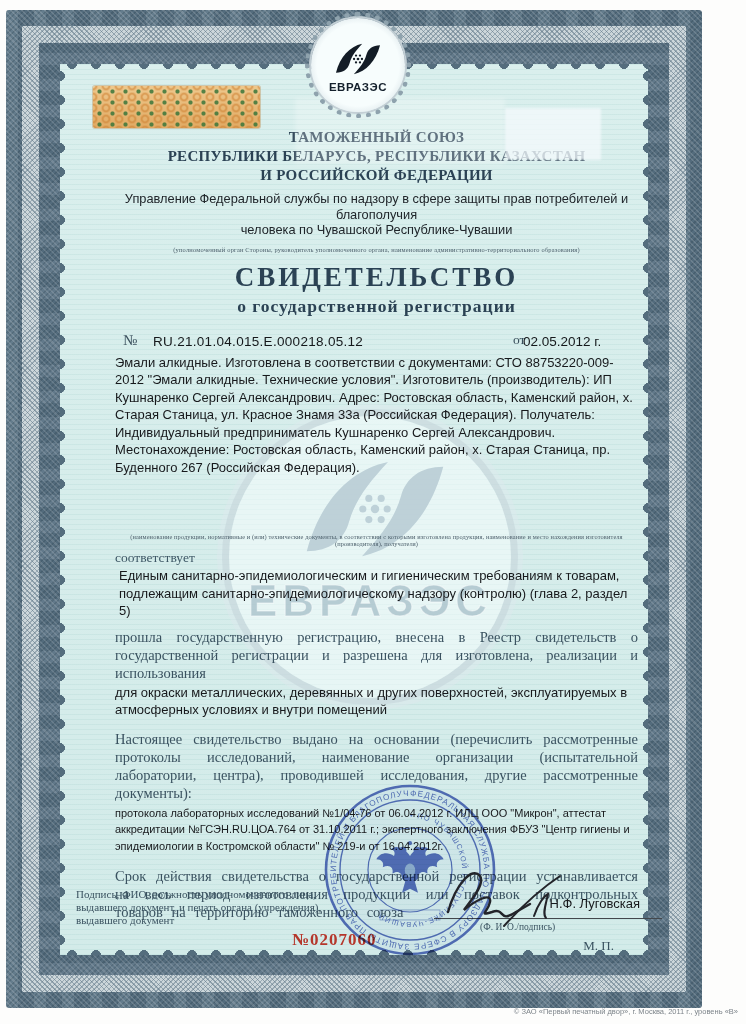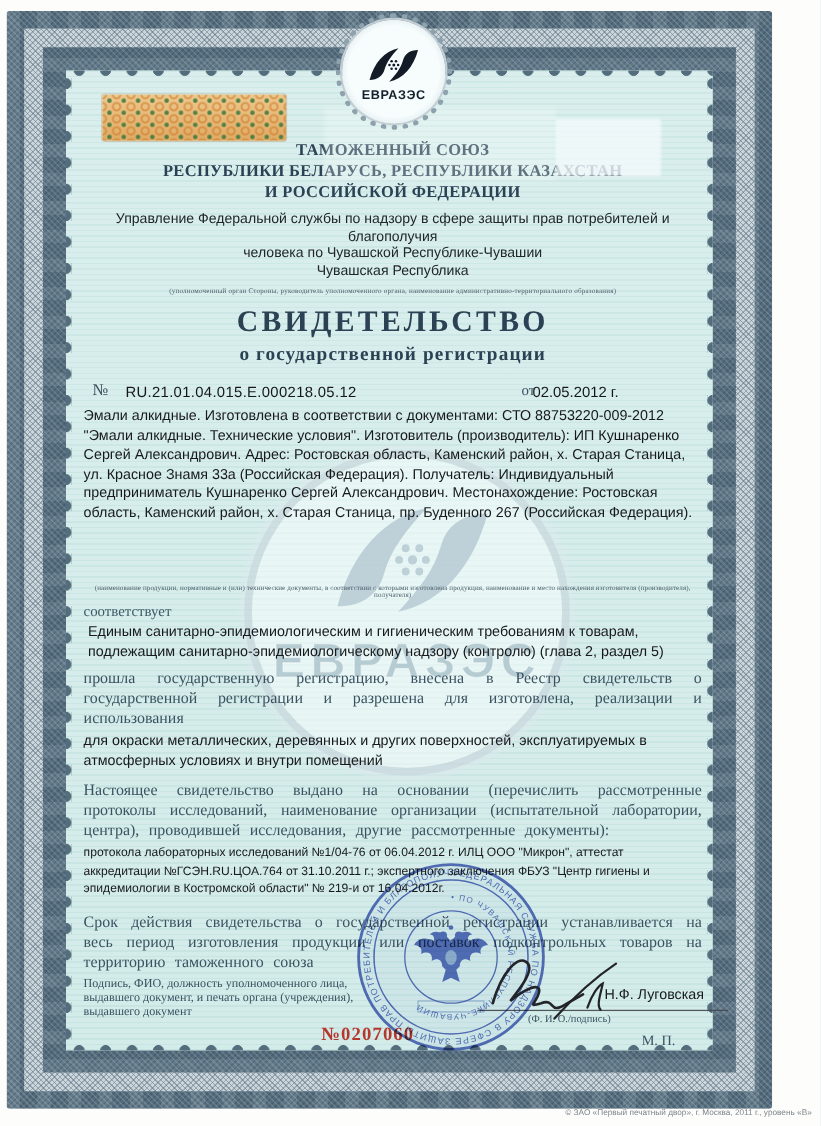--- a/index.html
+++ b/index.html
@@ -50,21 +50,21 @@
 
   .watermark{position:absolute;left:160px;top:352px;width:300px;height:290px;z-index:0;
     display:flex;flex-direction:column;align-items:center;}
   .wm-circle{width:282px;height:282px;border-radius:50%;position:absolute;top:0;left:9px;
     background:rgba(250,255,255,.5);box-shadow:0 0 0 7px rgba(190,206,213,.45),0 0 0 12px rgba(222,233,237,.4);}
   .watermark svg{position:absolute;top:28px;left:70px;width:170px;height:130px;color:#b7cbd4;opacity:.85;}
   .wm-text{position:absolute;top:160px;width:100%;text-align:center;
     font-family:"Liberation Sans",sans-serif;font-weight:bold;font-size:44px;letter-spacing:5px;
     color:rgba(148,176,189,.6);-webkit-text-stroke:1px rgba(255,255,255,.5);}
 
-  .content{position:relative;z-index:1;padding:64px 10px 0 16px;}
+  .content{position:relative;z-index:1;padding:64px 10px 0 16px;margin-left:39px;}
   .ctr{text-align:center;}
   .union-title{font-weight:bold;font-size:15px;line-height:19px;color:#2b4254;letter-spacing:.3px;}
   .authority{font-family:"Liberation Sans",sans-serif;font-size:12.8px;line-height:15.5px;color:#20262b;margin-top:6px;}
   .note-small{font-size:6.4px;color:#4e616d;margin-top:8px;letter-spacing:.2px;}
   .doc-title{font-weight:bold;font-size:27px;letter-spacing:3px;color:#2b4254;margin-top:9px;}
   .doc-subtitle{font-weight:bold;font-size:17.5px;letter-spacing:1px;color:#2b4254;margin-top:3px;}
   .number-row{position:relative;height:20px;margin-top:15px;font-family:"Liberation Sans",sans-serif;
     font-size:13.5px;color:#15181b;}
   .num-label{position:absolute;left:8px;top:0;font-family:"Liberation Serif",serif;font-size:15px;color:#3a4f5c;}
   .num-value{position:absolute;left:38px;top:2px;letter-spacing:.3px;}
@@ -143,21 +143,20 @@
         <div class="wm-text">ЕВРАЗЭС</div>
       </div>
 
       <div class="content">
         <div class="ctr union-title">ТАМОЖЕННЫЙ СОЮЗ</div>
         <div class="ctr union-title">РЕСПУБЛИКИ БЕЛАРУСЬ, РЕСПУБЛИКИ КАЗАХСТАН</div>
         <div class="ctr union-title">И РОССИЙСКОЙ ФЕДЕРАЦИИ</div>
 
         <div class="ctr authority">Управление Федеральной службы по надзору в сфере защиты прав потребителей и благополучия</div>
         <div class="ctr authority" style="margin-top:0">человека по Чувашской Республике-Чувашии</div>
-        <div class="ctr authority" style="margin-top:0">Чувашская Республика</div>
 
         <div class="ctr note-small">(уполномоченный орган Стороны, руководитель уполномоченного органа, наименование административно-территориального образования)</div>
 
         <div class="ctr doc-title">СВИДЕТЕЛЬСТВО</div>
         <div class="ctr doc-subtitle">о государственной регистрации</div>
 
         <div class="number-row">
           <span class="num-label">№</span>
           <span class="num-value">RU.21.01.04.015.E.000218.05.12</span>
           <span class="date-label">от</span>

